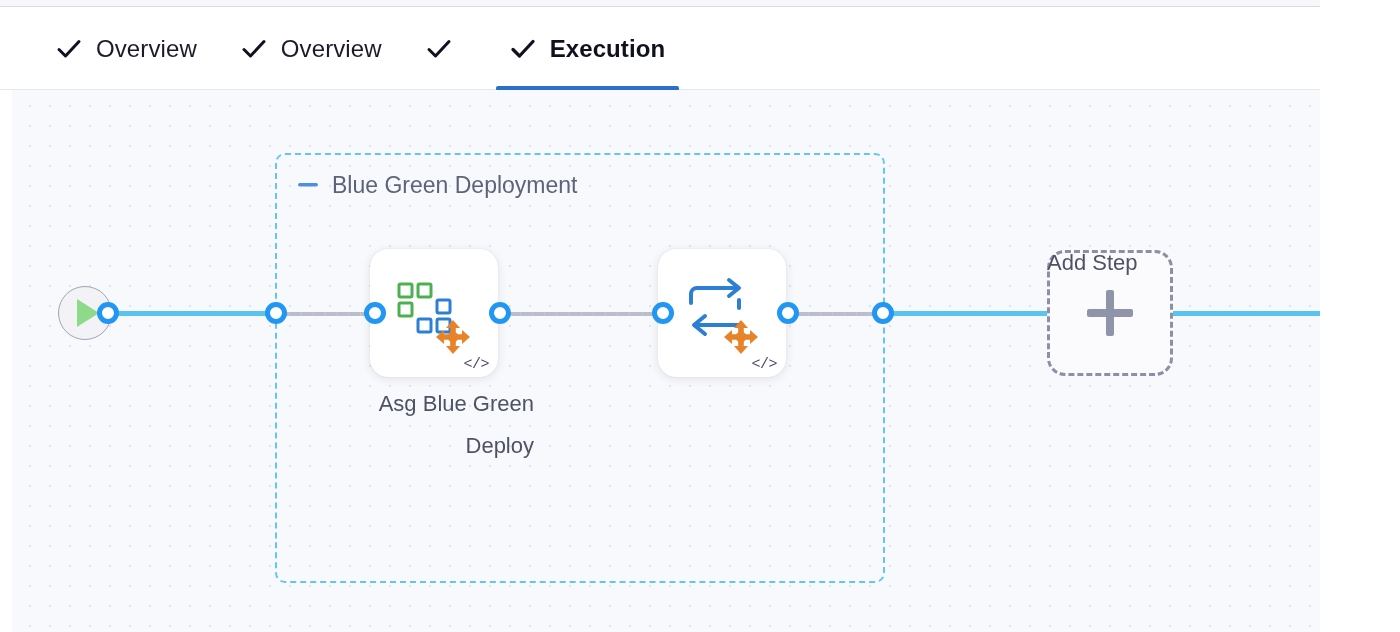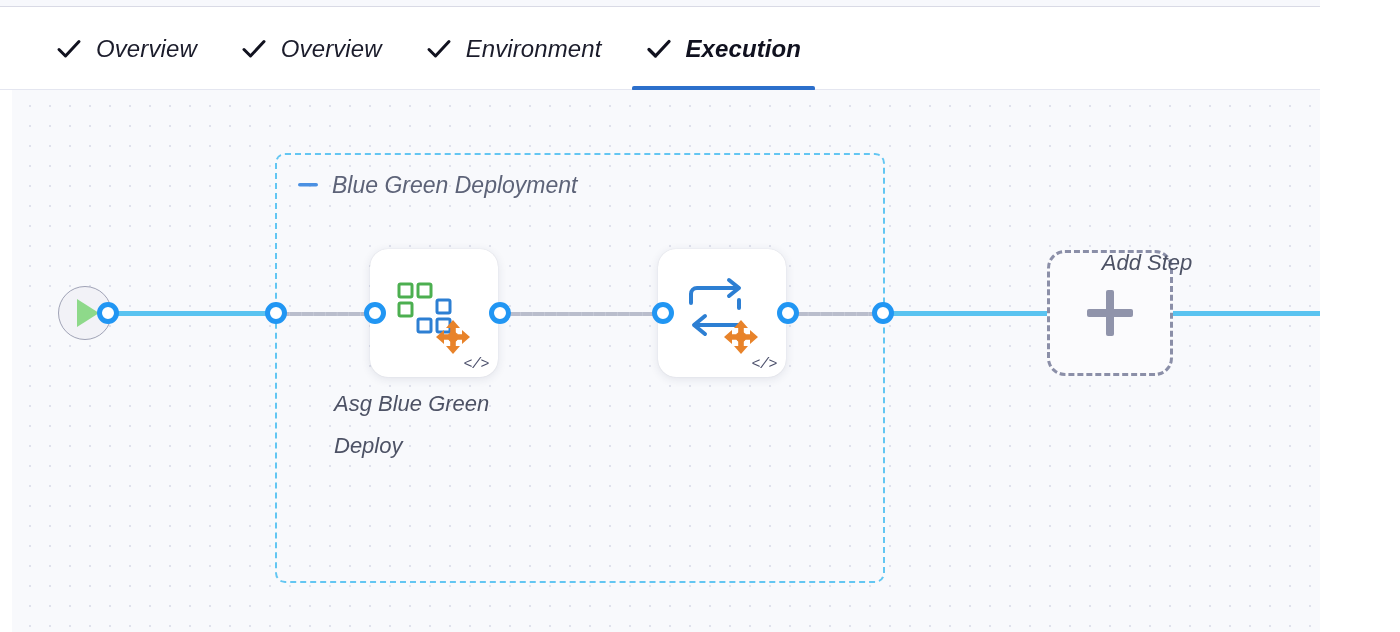--- a/index.html
+++ b/index.html
@@ -12,21 +12,20 @@
     font-family: "Liberation Sans", sans-serif;
     background: #ffffff;
     overflow: hidden;
   }
 
   #app {
     position: relative;
     width: 1320px;
     height: 632px;
     overflow: hidden;
-    font-style: italic;
   }
 
   
   .top-strip {
     position: absolute;
     left: 0; top: 0;
     width: 1400px;
     height: 7px;
     background: #f7f8fc;
     border-bottom: 1px solid #d9dae5;
@@ -217,21 +216,21 @@
     color: #4b4f6b;
     font-family: "Liberation Mono", monospace;
     letter-spacing: -0.5px;
     cursor: pointer;
   }
   .step-label {
     position: absolute;
     top: 134px;
     left: -36px;
     width: 200px;
-    text-align: left;
+    text-align: right;
     font-size: 22px;
     line-height: 1.9;
     color: #4d5265;
   }
 
   
   .add-step {
     position: absolute;
     width: 126px;
     height: 126px;
@@ -253,21 +252,20 @@
     background: #9094ab;
     border-radius: 2px;
   }
   .plus::before { left: 0; top: 19px; width: 46px; height: 8px; }
   .plus::after  { top: 0; left: 19px; height: 46px; width: 8px; }
   .add-step-label {
     position: absolute;
     top: 133px;
     left: -37px;
     width: 200px;
-    text-align: center;
     font-size: 22px;
     color: #4d5265;
   }
 </style>
 </head>
 <body>
 
 <div id="app">
 
   <div class="top-strip"></div>
@@ -291,21 +289,20 @@
       </span>
       <span class="tab-label">Overview</span>
     </div>
 
     <div class="tab">
       <span class="check">
         <svg viewBox="0 0 26 26">
             <path d="M3 13.5 L9.5 20 L23 5.5" fill="none" stroke="#11121f" stroke-width="3" stroke-linecap="round" stroke-linejoin="round"></path>
           </svg>
       </span>
-      <span class="tab-label">Environment</span>
     </div>
 
     <div class="tab active">
       <span class="check">
         <svg viewBox="0 0 26 26">
             <path d="M3 13.5 L9.5 20 L23 5.5" fill="none" stroke="#11121f" stroke-width="3.3" stroke-linecap="round" stroke-linejoin="round"></path>
           </svg>
       </span>
       <span class="tab-label">Execution</span>
     </div>

